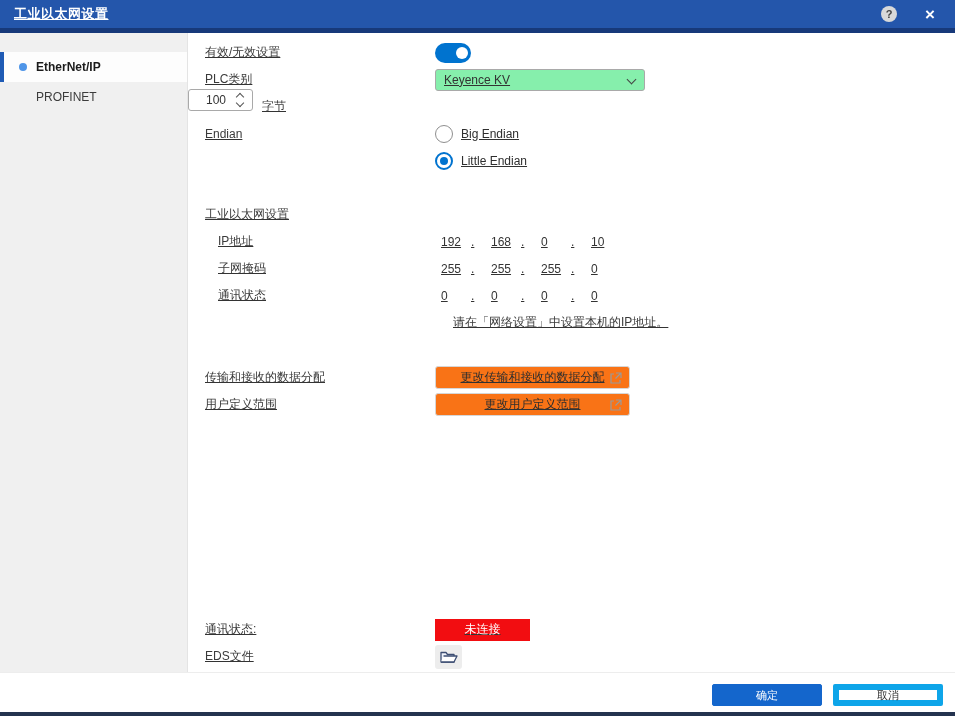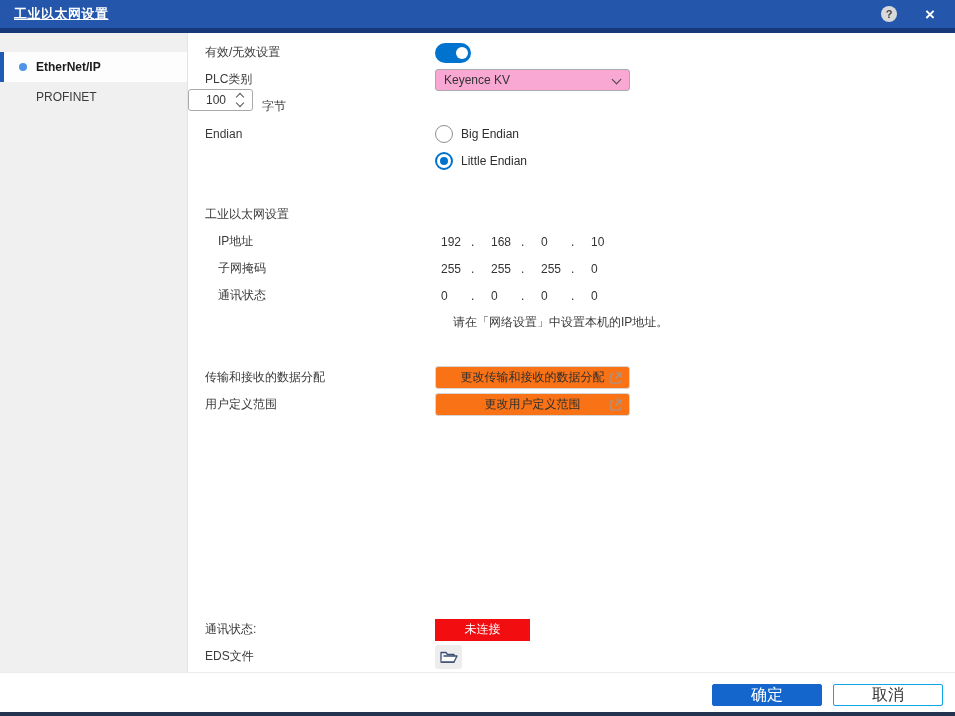--- a/index.html
+++ b/index.html
@@ -42,39 +42,39 @@
   .side-item.selected { background:#fdfdfd; font-weight:700; color:#1b1b1b; }
   .side-item.selected::before {
     content:""; position:absolute; left:0; top:0; width:4px; height:100%; background:#1f5bb5;
   }
   .side-dot {
     position:absolute; left:19px; top:50%; margin-top:-4px;
     width:8px; height:8px; border-radius:50%; background:#4e95e8;
   }
 
   .content { flex:1; background:#fff; padding-top:6px; }
-  .row { display:flex; align-items:center; height:27px; }
+  .row { display:flex; align-items:center; height:27px;text-decoration:underline; }
   .row .lbl { width:247px; padding-left:17px; color:#3a3a3a; flex:none; }
   .row .lbl.indent { padding-left:30px; }
   .sect-gap { margin-top:27px; }
   .alloc-gap { margin-top:28px; }
   .status-gap { margin-top:198px; }
 
   
   .toggle {
     position:relative; width:36px; height:20px; border-radius:10px; background:#0073cf; cursor:default;
   }
   .toggle .knob {
     position:absolute; right:3px; top:4px; width:12px; height:12px; border-radius:50%; background:#fff;
   }
 
   
   .select {
-    position:relative; width:195px; height:22px; border:1px solid #a9a9a9; border-radius:3px;
-    background:#f9a8d4; display:flex; align-items:center; padding-left:8px; cursor:default;
+    position:relative; width:210px; height:22px; border:1px solid #a9a9a9; border-radius:3px;
+    background:#86efac; display:flex; align-items:center; padding-left:8px; cursor:default;
   }
   .chevron-down {
     position:absolute; right:9px; top:6px; width:7px; height:7px;
     border-left:1.5px solid #444; border-bottom:1.5px solid #444; transform:rotate(-45deg);
   }
 
   
   .spinwrap { position:relative; width:65px; height:36px; }
   .spin {
     width:65px; height:22px; border:1px solid #a9a9a9; border-radius:3px; background:#fff;
@@ -121,26 +121,26 @@
     width:27px; height:24px; background:#ededed; border:none; border-radius:3px;
     display:flex; align-items:center; justify-content:center; cursor:default;
   }
 
   
   .footer {
     position:absolute; left:0; top:672px; width:955px; height:40px; background:#fff;
     border-top:1px solid #ededed;
   }
   .btn {
-    position:absolute; top:11px; width:110px; height:22px; border-radius:2px; font-size:16px;
+    position:absolute; top:11px; width:110px; height:22px; border-radius:2px; font-size:11px;
     display:flex; align-items:center; justify-content:center; cursor:default;
     font-family:"Liberation Sans","DejaVu Sans",sans-serif;
   }
   .btn-ok { right:133px; background:#1466cc; border:1px solid #1466cc; color:#fff; }
-  .btn-cancel { right:12px; background:#fff; border:1px solid #0ea5e9; color:#333; }
+  .btn-cancel { right:12px; background:#fff; border:6px solid #0ea5e9; color:#333; }
   .bottom-line { position:absolute; left:0; bottom:0; width:955px; height:4px; background:#24334f; }
 </style>
 </head>
 <body>
 
 <div class="window">
 
   <header class="titlebar">
     <span class="title">工业以太网设置</span>
     <div class="titlebar-actions">

